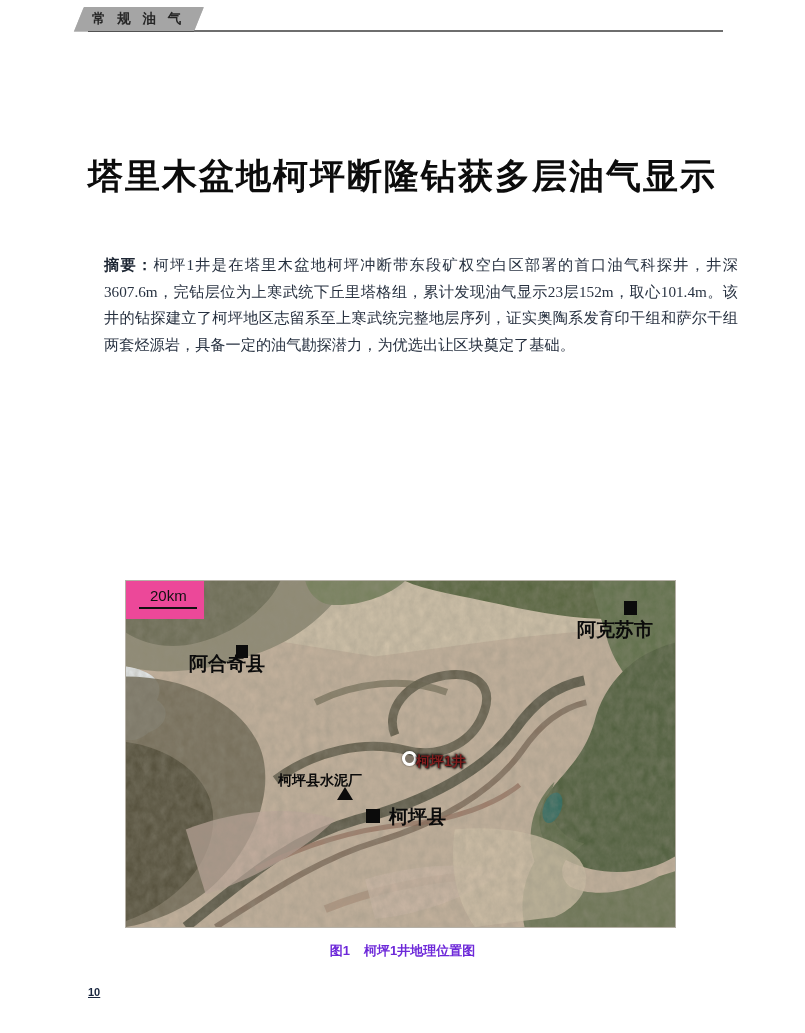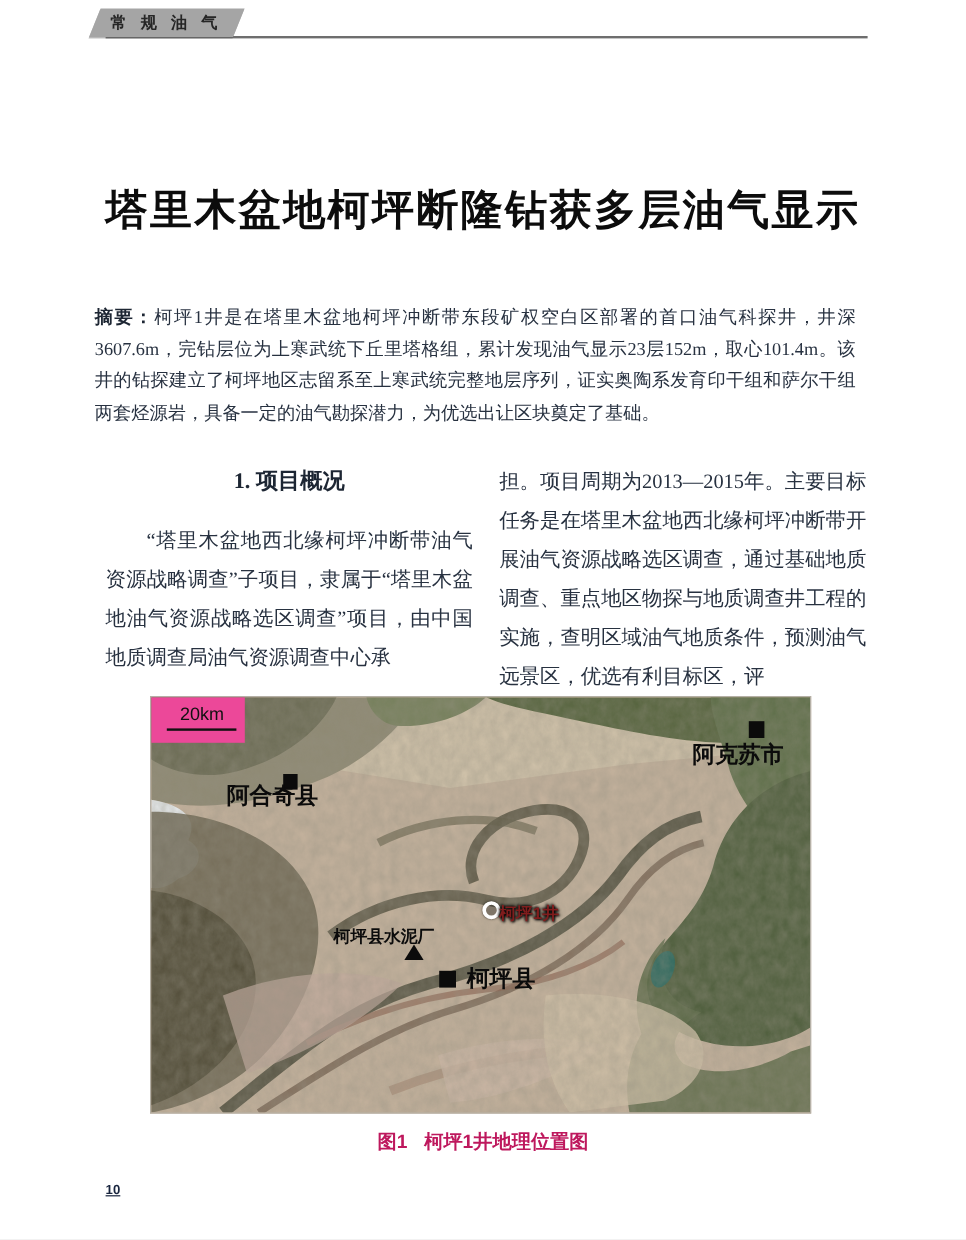--- a/index.html
+++ b/index.html
@@ -21,21 +21,21 @@
     font-weight:bold;font-size:13.5px;letter-spacing:4px;color:#262626;white-space:nowrap;
   }
   
   .title{
     position:absolute;left:0;right:0;top:131px;text-align:center;
     font-family:"Liberation Sans","DejaVu Sans",sans-serif;
     font-weight:bold;font-size:35px;line-height:44px;letter-spacing:2px;color:#0c0c0c;
   }
   
   .abstract{
-    position:absolute;left:79px;top:237px;width:634px;
+    position:absolute;left:104px;top:237px;width:634px;
     font-size:15.2px;line-height:26.6px;text-align:justify;color:#273140;
   }
   .abstract b{font-weight:bold;color:#1d2633;}
   
   .cols{position:absolute;left:88px;top:386px;width:634px;display:flex;gap:22px;}
   .col{width:306px;}
   .col h2{
     margin:0 0 16px 0;text-align:center;font-size:18.5px;line-height:33px;
     font-weight:bold;color:#1d2633;
   }
@@ -70,21 +70,21 @@
     border-left:8px solid transparent;border-right:8px solid transparent;
     border-bottom:13px solid #0b0b0b;
   }
   .well{
     position:absolute;width:9px;height:9px;border:3px solid #fff;border-radius:50%;
     background:rgba(20,20,20,.35);box-shadow:0 0 2px rgba(0,0,0,.7);
   }
   .caption{
     position:absolute;left:0;right:0;top:942px;text-align:center;
     font-family:"Liberation Sans","DejaVu Sans",sans-serif;
-    font-weight:bold;font-size:16px;color:#be185d;
+    font-weight:bold;font-size:13px;color:#6d28d9;
   }
   .caption .gap{display:inline-block;width:14px;}
   .pagenum{
     position:absolute;left:88px;top:986px;
     font-family:"Liberation Sans","DejaVu Sans",sans-serif;
     font-size:11px;font-weight:600;color:#18253e;text-decoration:underline;
   }
 </style>
 </head>
 <body>
@@ -93,29 +93,20 @@
 
   <div class="hdr-rule"></div>
   <div class="hdr-tag">
     <span>常 规 油 气</span>
   </div>
 
   <h1 class="title">塔里木盆地柯坪断隆钻获多层油气显示</h1>
 
   <p class="abstract"><b>摘要：</b><span>柯坪1井是在塔里木盆地柯坪冲断带东段矿权空白区部署的首口油气科探井，井深3607.6m，完钻层位为上寒武统下丘里塔格组，累计发现油气显示23层152m，取心101.4m。该井的钻探建立了柯坪地区志留系至上寒武统完整地层序列，证实奥陶系发育印干组和萨尔干组两套烃源岩，具备一定的油气勘探潜力，为优选出让区块奠定了基础。</span></p>
 
-  <div class="cols">
-    <div class="col">
-      <h2>1. 项目概况</h2>
-      <p class="indent">“塔里木盆地西北缘柯坪冲断带油气资源战略调查”子项目，隶属于“塔里木盆地油气资源战略选区调查”项目，由中国地质调查局油气资源调查中心承</p>
-    </div>
-    <div class="col">
-      <p>担。项目周期为2013—2015年。主要目标任务是在塔里木盆地西北缘柯坪冲断带开展油气资源战略选区调查，通过基础地质调查、重点地区物探与地质调查井工程的实施，查明区域油气地质条件，预测油气远景区，优选有利目标区，评</p>
-    </div>
-  </div>
 
   <div class="map">
     <svg viewBox="0 0 551 348" preserveAspectRatio="none">
       <defs>
         <filter id="tex" x="0" y="0" width="100%" height="100%">
           <feTurbulence type="fractalNoise" baseFrequency="0.12 0.09" numOctaves="4" seed="11" result="n"></feTurbulence>
           <feColorMatrix in="n" type="matrix" values="0 0 0 0 0.30  0 0 0 0 0.28  0 0 0 0 0.22  0.6 0.6 0.6 0 -0.42"></feColorMatrix>
         </filter>
       </defs>
       <rect width="551" height="348" fill="#c3b19c"></rect>

